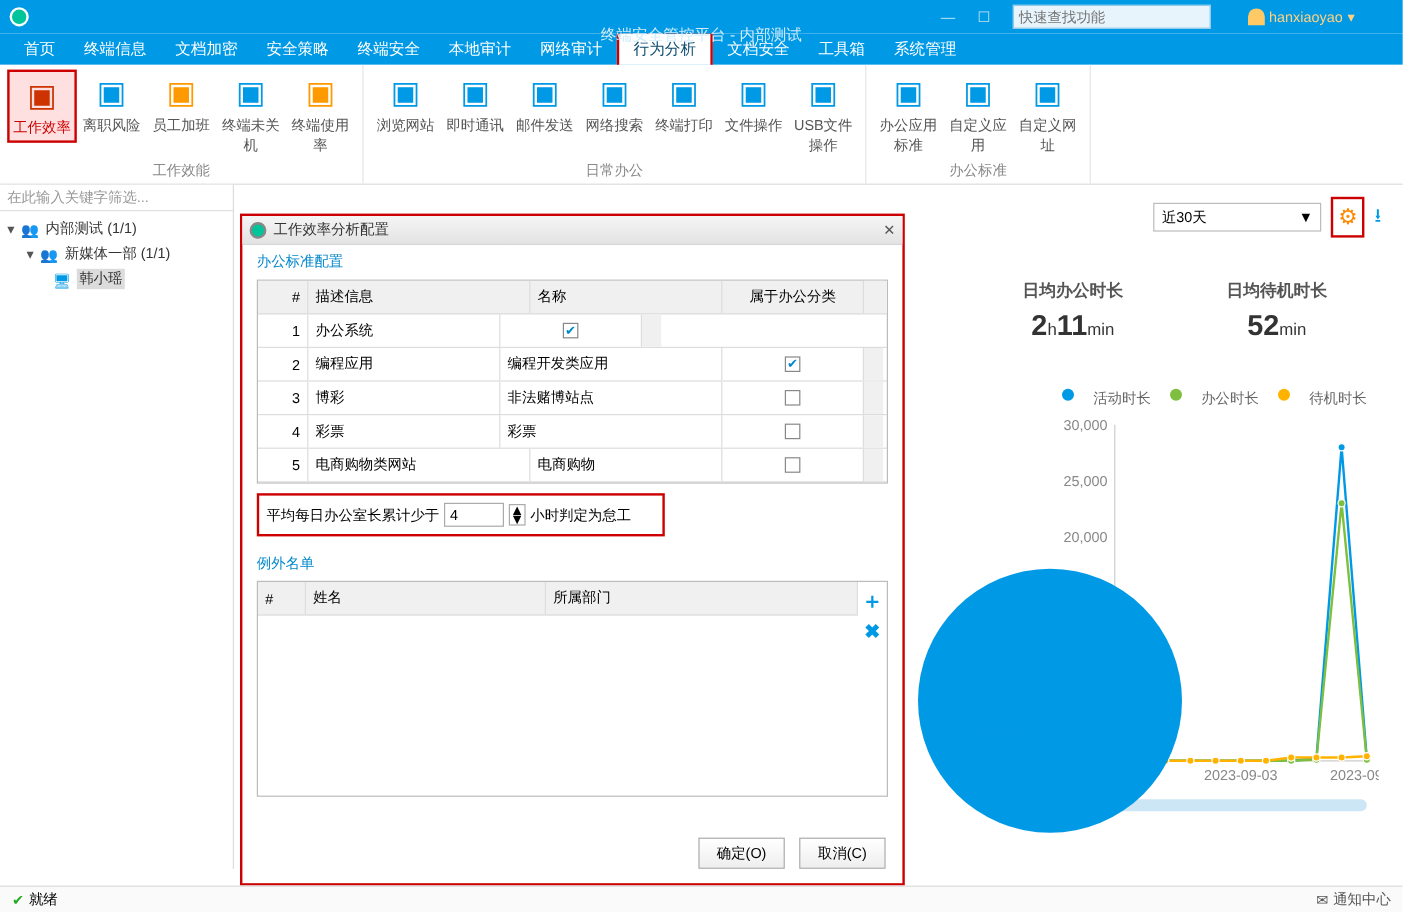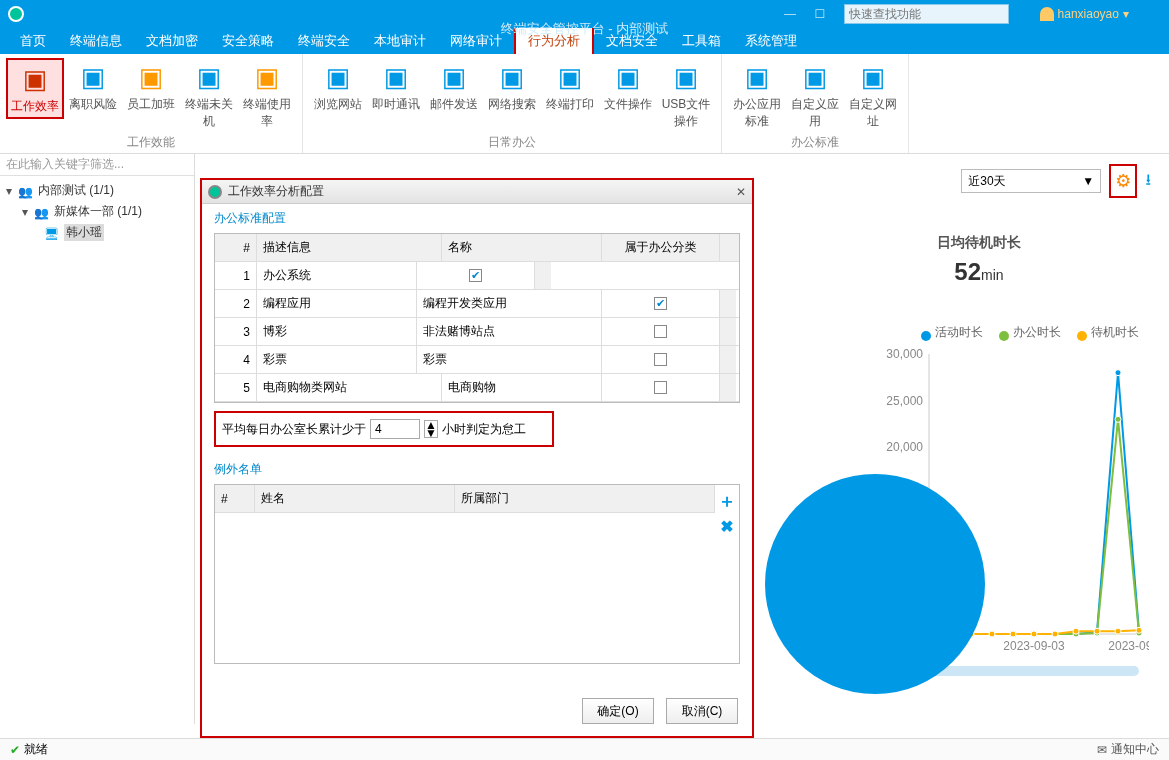--- a/index.html
+++ b/index.html
@@ -10,21 +10,21 @@
 .titlebar .logo { width: 16px; height: 16px; margin: 0 8px; background: #00c49a; border-radius: 50%; border: 2px solid #fff; }
 .titlebar .title { position: absolute; left: 50%; transform: translateX(-50%); color: #d0ecfa; font-size: 13px; margin-top: 30px; }
 .titlebar .searchbox { position: absolute; right: 160px; width: 165px; height: 20px; background: #e8f4fb; border: 1px solid #8bc9ea; padding: 0 4px; color: #707070; }
 .titlebar .user { position: absolute; right: 40px; color: #ffd080; display: flex; align-items: center; gap: 4px; }
 .titlebar .user .uicon { width: 14px; height: 14px; background: #ffc966; border-radius: 50% 50% 0 0; position: relative; }
 .titlebar .wc { color: #bfe3f4; width: 30px; text-align: center; }
 
 
 .menubar { height: 26px; background: #0099e5; display: flex; padding: 0 8px; }
 .menubar .mitem { padding: 0 12px; color: #fff; font-size: 13px; line-height: 26px; cursor: pointer; }
-.menubar .mitem.sel { background: #fff; color: #c2410c; border: 2px solid #c00; border-bottom: none; margin-top: -2px; }
+.menubar .mitem.sel { background: #fff; color: #0c4a6e; border: 2px solid #c00; border-bottom: none; margin-top: -2px; }
 
 
 .ribbon { height: 100px; background: #fff; border-bottom: 1px solid #dcdcdc; display: flex; }
 .ribbon-group { display: flex; flex-direction: column; align-items: center; border-right: 1px solid #e5e5e5; padding: 0 6px; }
 .ribbon-items { display: flex; flex: 1; align-items: flex-start; padding-top: 4px; }
 .rib-item { display: flex; flex-direction: column; align-items: center; width: 58px; padding: 2px; cursor: pointer; }
 .rib-item .ricon { width: 34px; height: 34px; display: flex; align-items: center; justify-content: center; font-size: 26px; }
 .rib-item .rlbl { color: #555; font-size: 12px; margin-top: 2px; text-align: center; }
 .rib-item.sel { background: #ffe0e0; border: 2px solid #c00; }
 .rib-item.sel .rlbl { color: #c00; }
@@ -51,21 +51,21 @@
 .main .gear { color: #ff8800; font-size: 18px; cursor: pointer; }
 .main .dl { color: #0099e5; font-size: 16px; cursor: pointer; }
 
 .stats { position: absolute; right: 20px; top: 80px; width: 340px; display: flex; justify-content: space-around; }
 .stat { text-align: center; }
 .stat .slbl { color: #555; font-size: 14px; font-weight: bold; }
 .stat .sval { color: #333; font-size: 14px; margin-top: 6px; }
 .stat .sval b { font-size: 24px; font-weight: bold; }
 
 .legend { position: absolute; right: 30px; top: 170px; display: flex; gap: 16px; }
-.legend .litem { display: flex; align-items: flex-end; gap: 4px; color: #666; }
+.legend .litem { display: flex; align-items: flex-start; gap: 16px; color: #666; }
 .legend .ldot { width: 10px; height: 10px; border-radius: 50%; }
 
 .chart { position: absolute; right: 20px; top: 190px; width: 270px; height: 340px; }
 
 .pie-label { position: absolute; left: 610px; top: 430px; color: #0099e5; font-size: 12px; line-height: 1.4; }
 
 
 .dialog { position: absolute; left: 200px; top: 178px; width: 554px; height: 560px; background: #fff; border: 2px solid #c00; }
 .dialog .dtitle { height: 24px; background: linear-gradient(#f5f5f5,#e3e3e3); border-bottom: 1px solid #ccc; display: flex; align-items: center; padding: 0 6px; justify-content: space-between; }
 .dialog .dtitle .dtxt { display: flex; align-items: center; gap: 6px; color: #333; }
@@ -235,20 +235,24 @@
       <span>近30天</span>
       <span>▼</span>
     </div>
     <div class="gear-box">
       <span class="gear">⚙</span>
     </div>
     <span class="dl">⭳</span>
   </div>
 
   <div class="stats" id="stats">
+      <div class="stat">
+        <div class="slbl">日均办公时长</div>
+        <div class="sval"><b>2</b>h<b>11</b>min</div>
+      </div>
       <div class="stat">
         <div class="slbl">日均待机时长</div>
         <div class="sval"><b>52</b>min</div>
       </div>
     </div>
 
   <div class="legend" id="legend">
       <div class="litem">
         <span class="ldot" style="background:#0099e5"></span>
         <span>活动时长</span>

